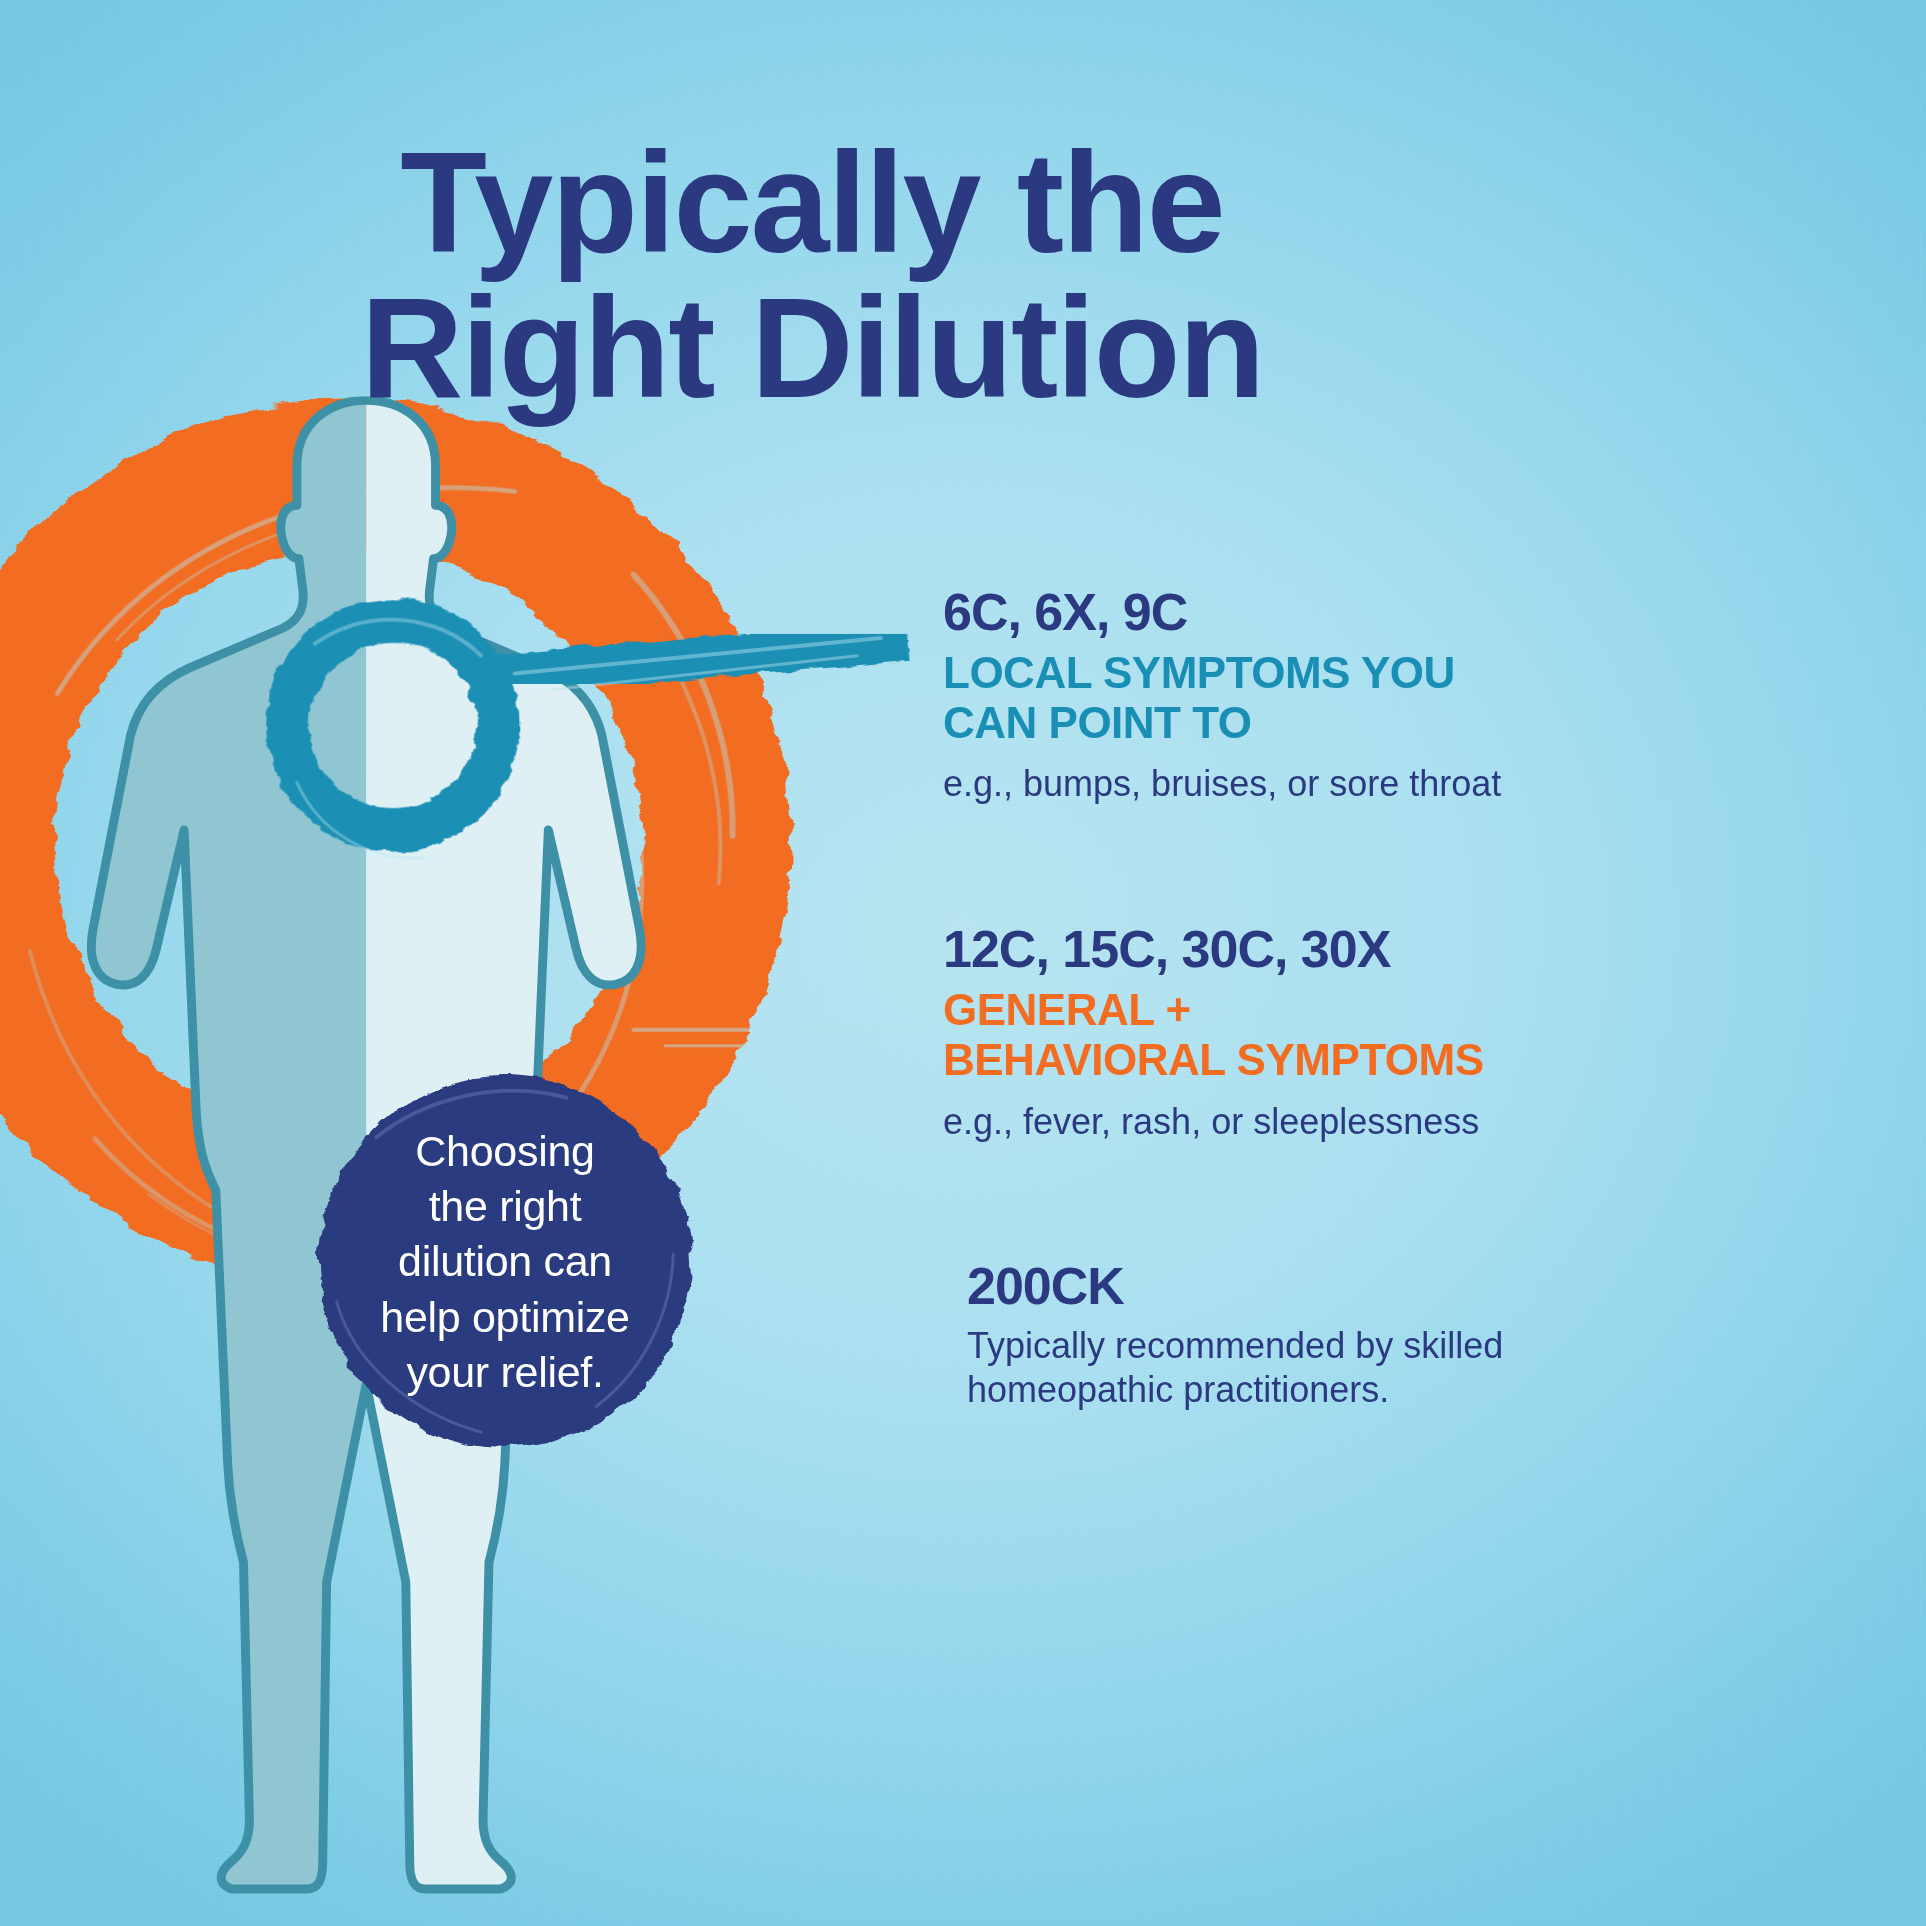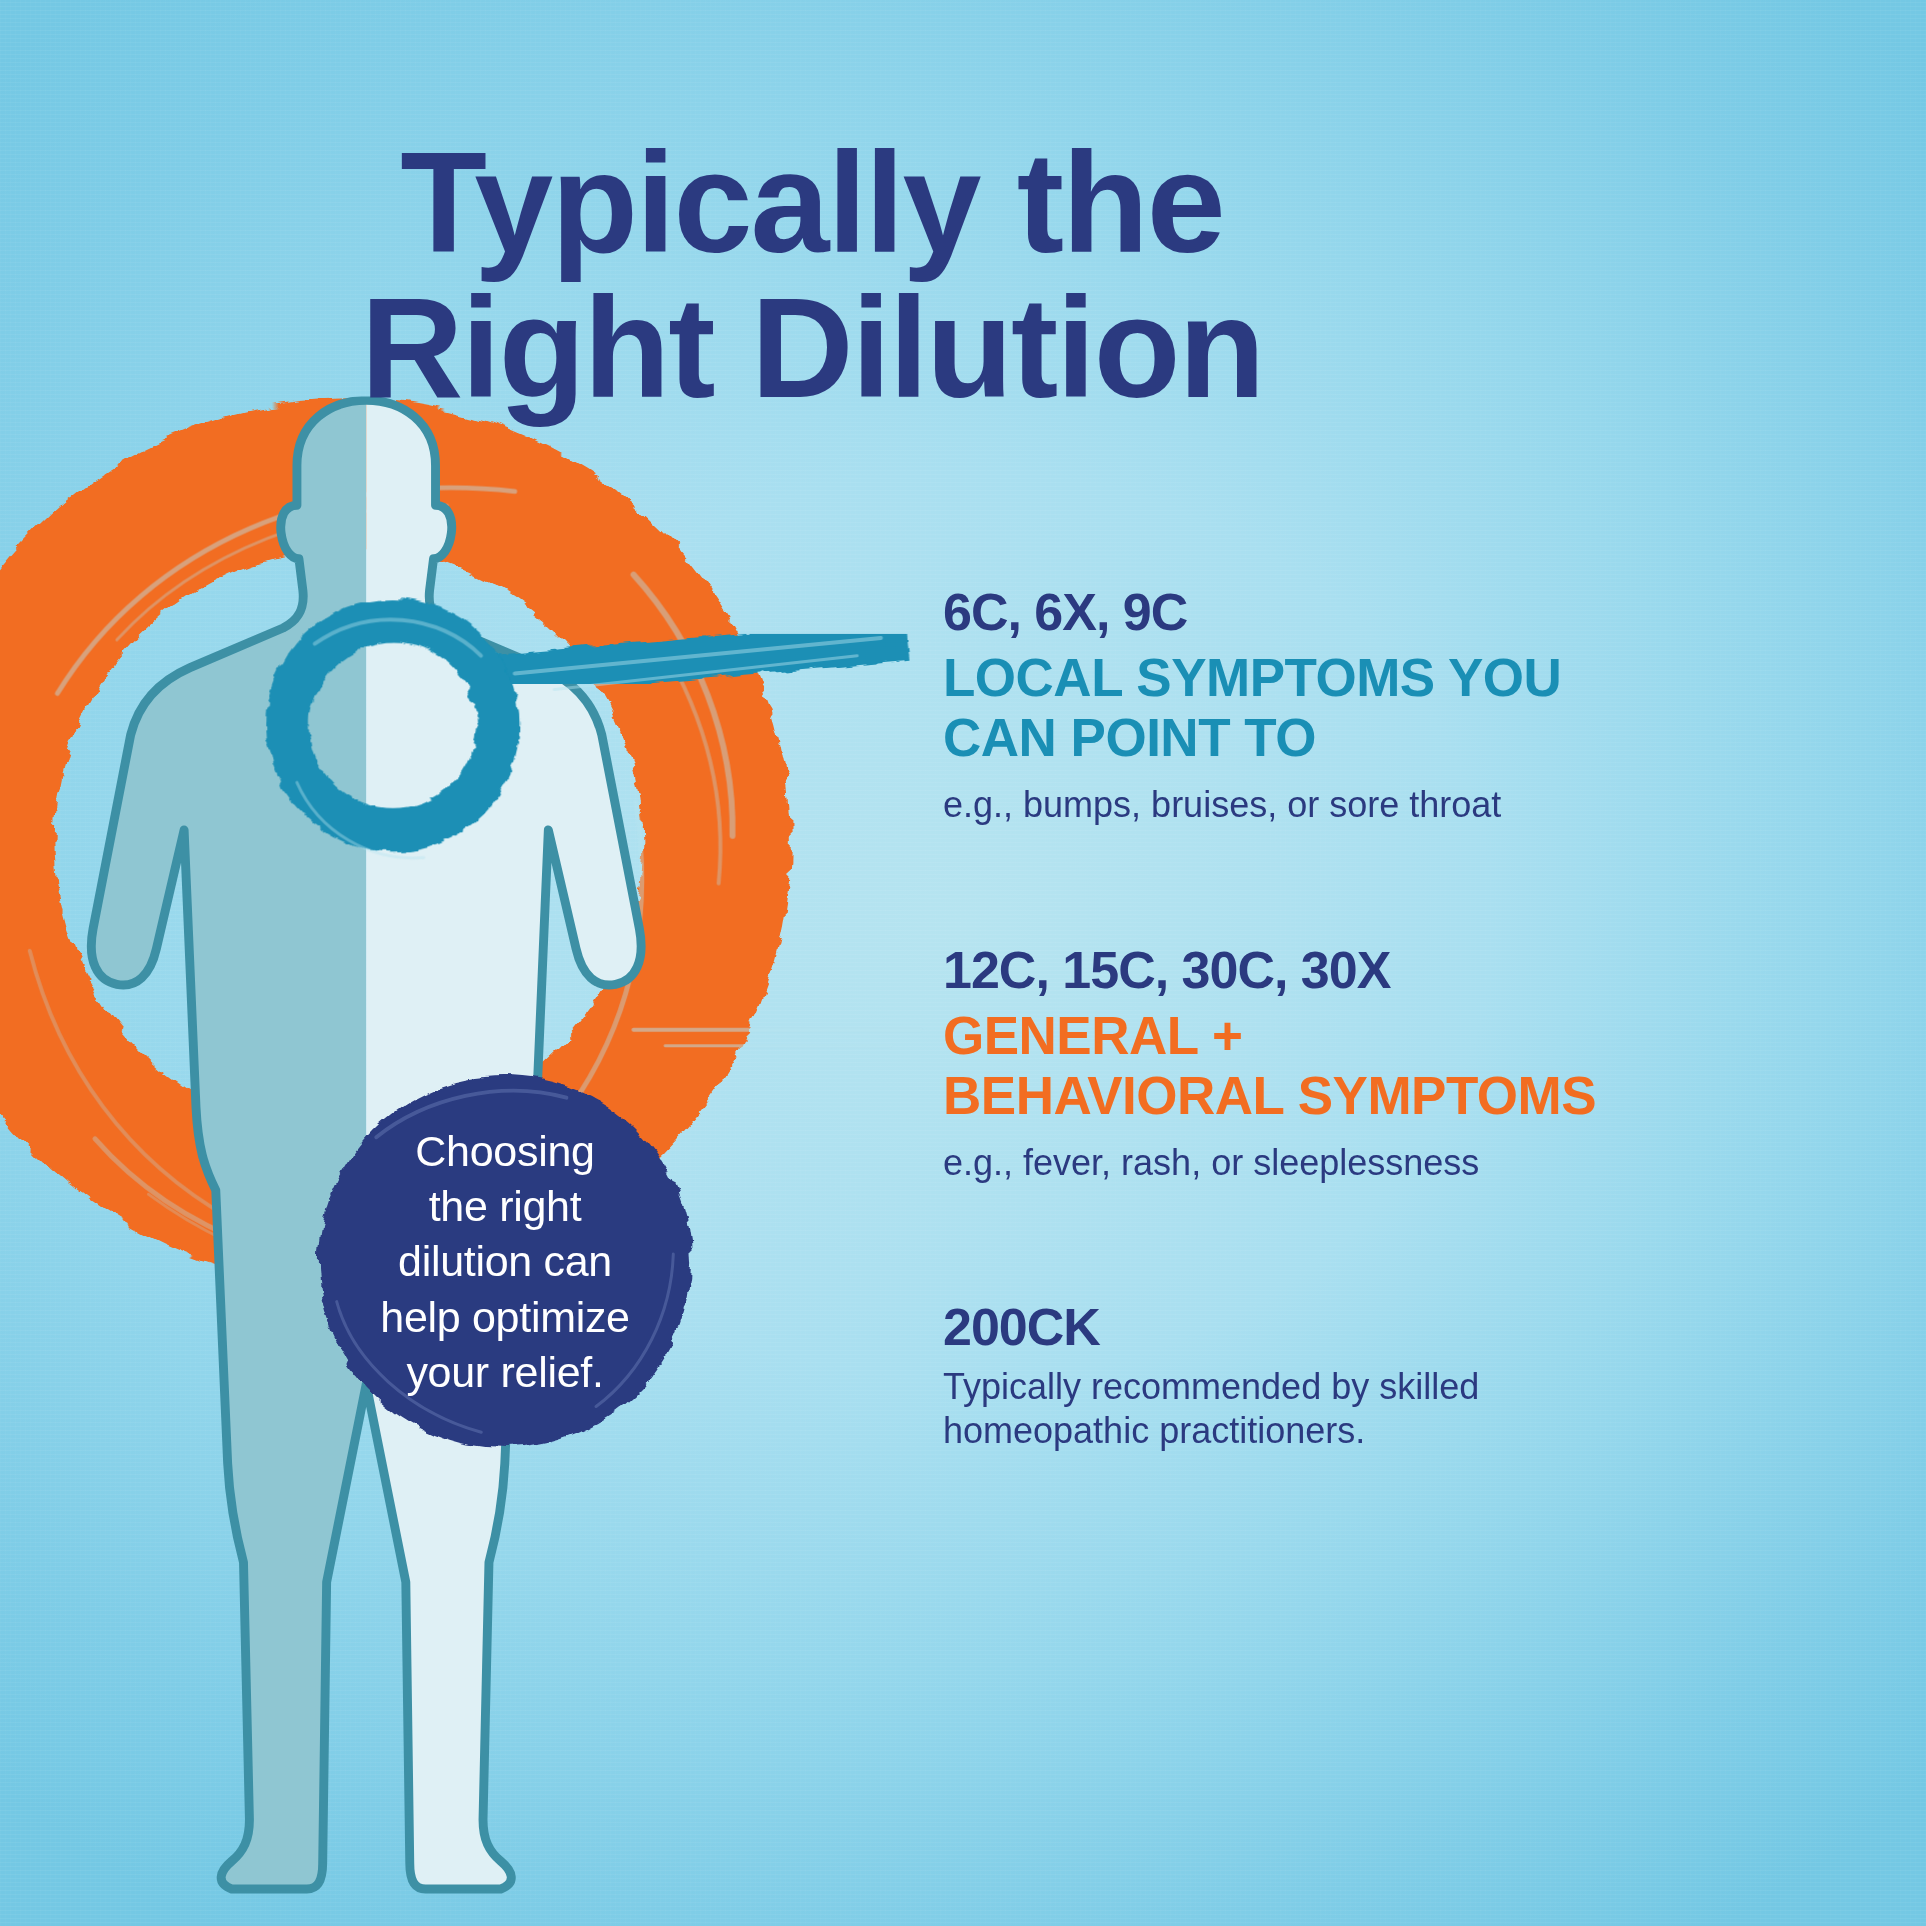--- a/index.html
+++ b/index.html
@@ -83,32 +83,32 @@
 
   
   #col {
     position: absolute;
     left: 943px;
     top: 586px;
     width: 950px;
     z-index: 30;
   }
   .blk { margin-bottom: 117px; }
-  .blk:last-child { margin-bottom: 0; }
+  .blk:last-child { margin-bottom: 0; margin-left: 24px; }
   .dose {
     color: #2b3a80;
     font-size: 52px;
     font-weight: 700;
     line-height: 1.0;
     letter-spacing: -1px;
     margin: 0 0 10px 0;
     white-space: nowrap;
   }
   .kind {
-    font-size: 53px;
+    font-size: 44px;
     font-weight: 700;
     line-height: 1.14;
     letter-spacing: -0.5px;
     margin: 0 0 14px 0;
   }
   .kind.teal { color: #1a8fb5; }
   .kind.orange { color: #f26d21; }
   .kind .kl { display: block; }
   .eg {
     color: #2b3a80;

